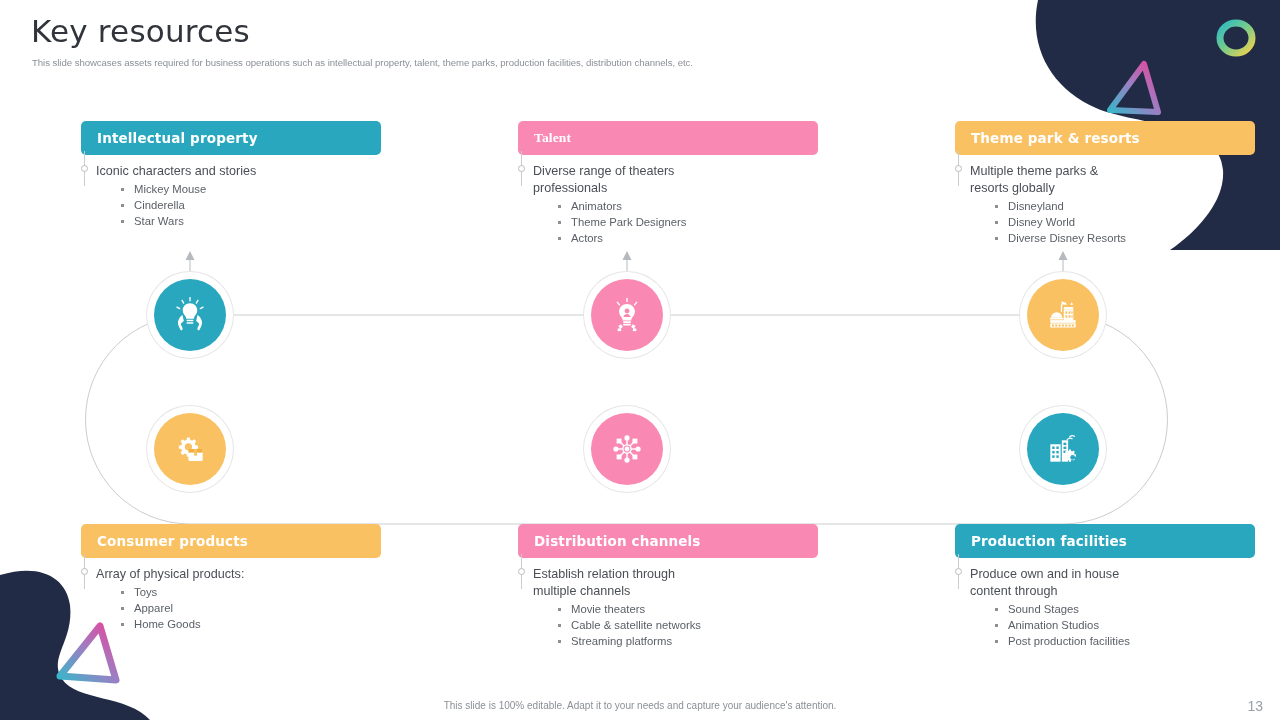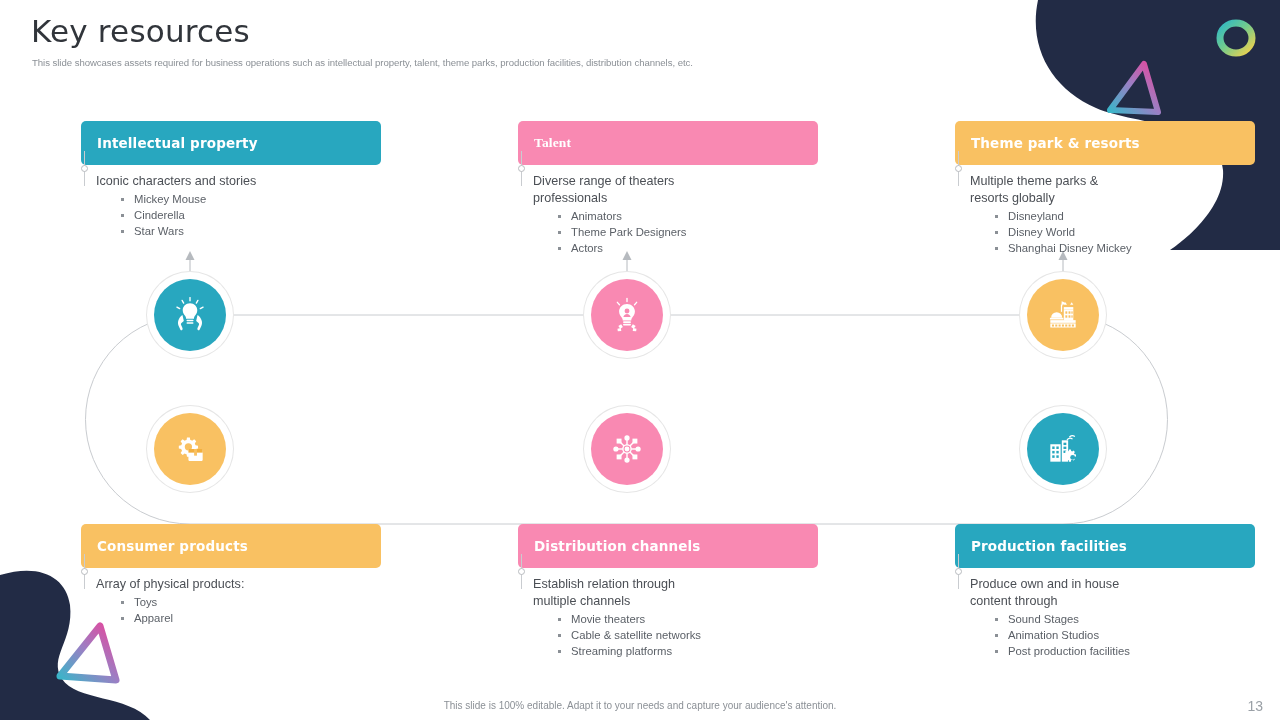--- a/index.html
+++ b/index.html
@@ -57,21 +57,21 @@
     border-radius: 50%;
     display: flex; align-items: center; justify-content: center;
     box-shadow: 0 0 0 7px #ffffff, 0 0 0 8px #e6e6e6;
     z-index: 4;
   }
   .node svg { width: 38px; height: 38px; display: block; }
 
   
   .block { position: absolute; width: 300px; }
   .badge {
-    height: 44px;
+    height: 34px;
     border-radius: 5px;
     display: flex; align-items: center;
     padding-left: 16px;
     box-sizing: border-box;
     color: #ffffff;
     font-size: 13.5px;
     font-weight: bold;
     letter-spacing: .15px;
     font-family: "DejaVu Sans", sans-serif;
   }
@@ -372,32 +372,33 @@
   </div>
 
   <div class="block" style="left:955px; top:121px;">
     <div class="badge" style="background:#F9C162;">Theme park &amp; resorts</div>
     <div class="stem" style="top:30px; height:35px;"></div>
     <div class="marker" style="top:44px;"></div>
     <p class="lead" style="margin-top:8px; max-width:168px;">Multiple  theme parks &amp; resorts globally</p>
     <ul class="subs">
       <li>Disneyland</li>
       <li>Disney World</li>
-      <li>Shanghai Disney Mickey</li>
+      <li>Diverse Disney Resorts</li>
     </ul>
   </div>
 
   <div class="block" style="left:81px; top:524px;">
     <div class="badge" style="background:#F9C162;">Consumer products</div>
     <div class="stem" style="top:30px; height:35px;"></div>
     <div class="marker" style="top:44px;"></div>
     <p class="lead" style="margin-top:8px;">Array of physical products:</p>
     <ul class="subs">
       <li>Toys</li>
       <li>Apparel</li>
+      <li>Home Goods</li>
     </ul>
   </div>
 
   <div class="block" style="left:518px; top:524px;">
     <div class="badge" style="background:#F989B2;">Distribution channels</div>
     <div class="stem" style="top:30px; height:35px;"></div>
     <div class="marker" style="top:44px;"></div>
     <p class="lead" style="margin-top:8px; max-width:180px;">Establish relation through multiple channels</p>
     <ul class="subs" style="padding-right:110px;">
       <li>Movie theaters</li>

